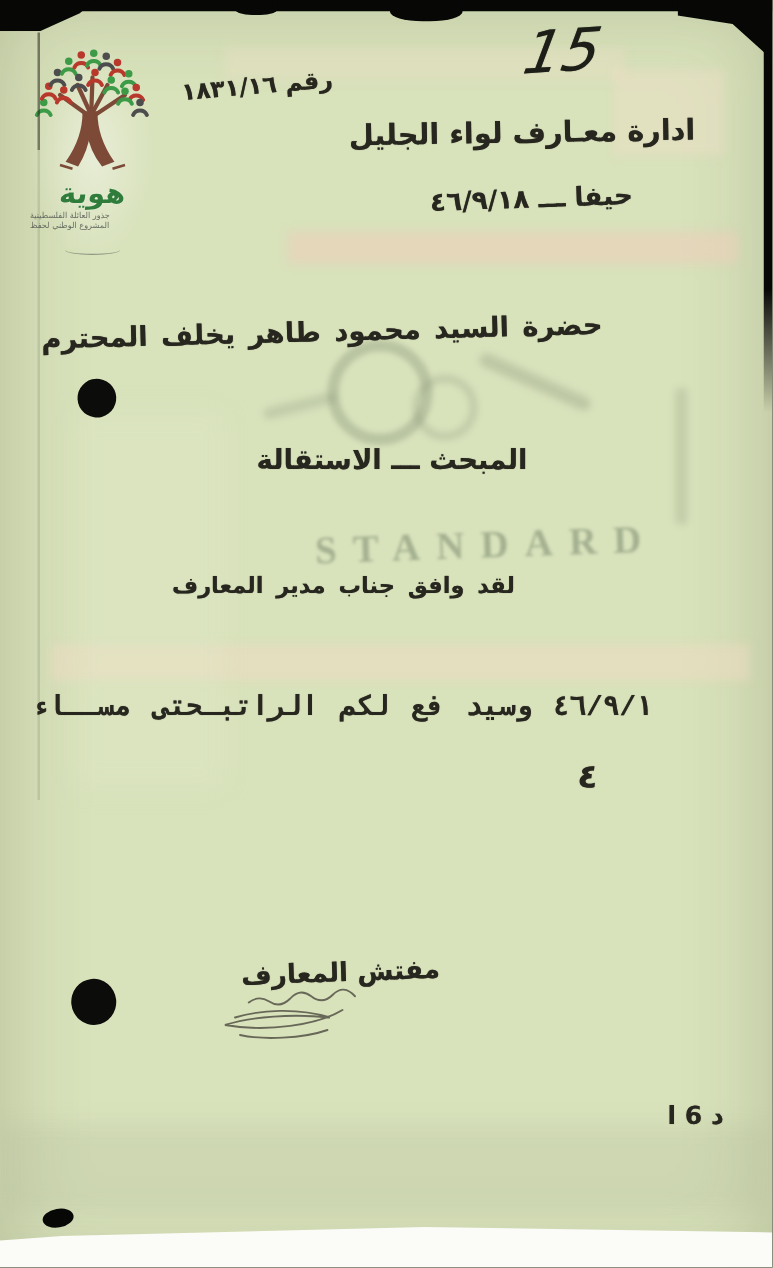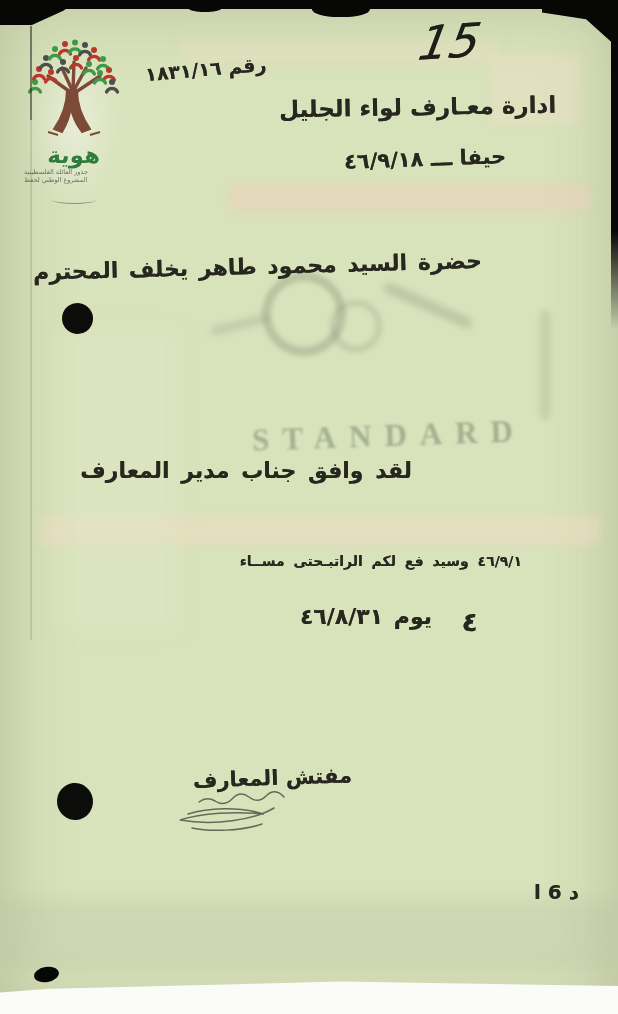--- a/index.html
+++ b/index.html
@@ -52,23 +52,23 @@
   
   .ink{position:absolute;color:#28271f;font-weight:700;white-space:nowrap;
     direction:rtl;text-shadow:0 0 .6px rgba(40,39,31,.7);}
   .num15{left:420px;top:14px;direction:ltr;font-size:47px;font-weight:400;font-style:italic;
     transform:skewX(-14deg) rotate(-4deg);color:#1e1e18;}
   .refline{right:352px;top:58px;font-size:19px;transform:rotate(-5deg);}
   .orgline{right:62px;top:94px;font-size:23px;transform:rotate(-1deg);}
   .placedate{right:112px;top:147px;font-size:21px;transform:rotate(-2deg);}
   .addressee{right:136px;top:254px;font-size:22px;transform:rotate(-1.5deg);word-spacing:3px;}
   .subject{right:196px;top:356px;font-size:22px;}
-  .l1{right:206px;top:458px;font-size:22px;word-spacing:4px;}
+  .l1{right:206px;top:458px;font-size:18px;word-spacing:4px;}
   .l2{right:76px;top:505px;font-size:22px;word-spacing:3px;}
-  .l3{right:96px;top:553px;font-size:14px;word-spacing:4px;}
+  .l3{right:96px;top:553px;font-size:22px;word-spacing:4px;font-family:Liberation Mono, monospace;}
   .l4{right:186px;top:604px;font-size:22px;word-spacing:3px;}
   .stray4{left:462px;top:606px;font-size:27px;transform:rotate(6deg);}
   .sigtitle{right:266px;top:766px;font-size:21px;transform:rotate(-2deg);}
   .cornermark{left:534px;top:880px;font-size:20px;letter-spacing:2px;}
   .scribble{position:absolute;left:162px;top:784px;}
   
   .logo{position:absolute;left:24px;top:36px;width:100px;height:172px;
     background:radial-gradient(closest-side,rgba(246,246,238,.55),rgba(246,246,238,0));}
   .logo-title{position:absolute;left:0;right:0;top:106px;text-align:center;
     font-size:23px;font-weight:bold;color:#2f7c3b;transform:skewX(-6deg);
@@ -184,23 +184,23 @@
     <div class="logo-sub s1">المشروع الوطني لحفظ</div>
     <div class="logo-sub s2">جذور العائلة الفلسطينية</div>
     <div class="logo-flourish"></div>
   </div>
 
   <div class="ink num15">15</div>
   <div class="ink refline">رقم ١٨٣١/١٦</div>
   <div class="ink orgline">ادارة معـارف لواء الجليل</div>
   <div class="ink placedate">حيفا ـــ ٤٦/٩/١٨</div>
   <div class="ink addressee">حضرة السيد محمود طاهر يخلف المحترم</div>
+  <div class="ink subject">المبحث ـــ الاستقالة</div>
   <div class="ink l1">لقد وافق جناب مدير المعارف</div>
   <div class="ink l3">٤٦/٩/١ وسيد فع لكم الراتبـحتى مســاء</div>
-  <div class="ink l4">يوم ٤٦/٨/٣١</div>
   <div class="ink stray4">٤</div>
   <div class="ink sigtitle">مفتش المعارف</div>
 
   <svg class="scribble" width="132" height="56" viewBox="0 0 132 56">
     <path d="M122,13 q-9,-10 -18,-1 q-8,8 -17,1 q-9,-7 -17,2 q-8,8 -17,2 q-8,-5 -16,1
              M112,24 C92,36 52,42 18,36 C40,29 72,27 102,30 C76,22 46,24 26,30
              M100,40 C80,47 48,48 30,44" fill="none" stroke="#4c4a40" stroke-width="1.5" opacity="0.8" stroke-linecap="round"></path>
   </svg>
 
   <div class="hole hole1"></div>

